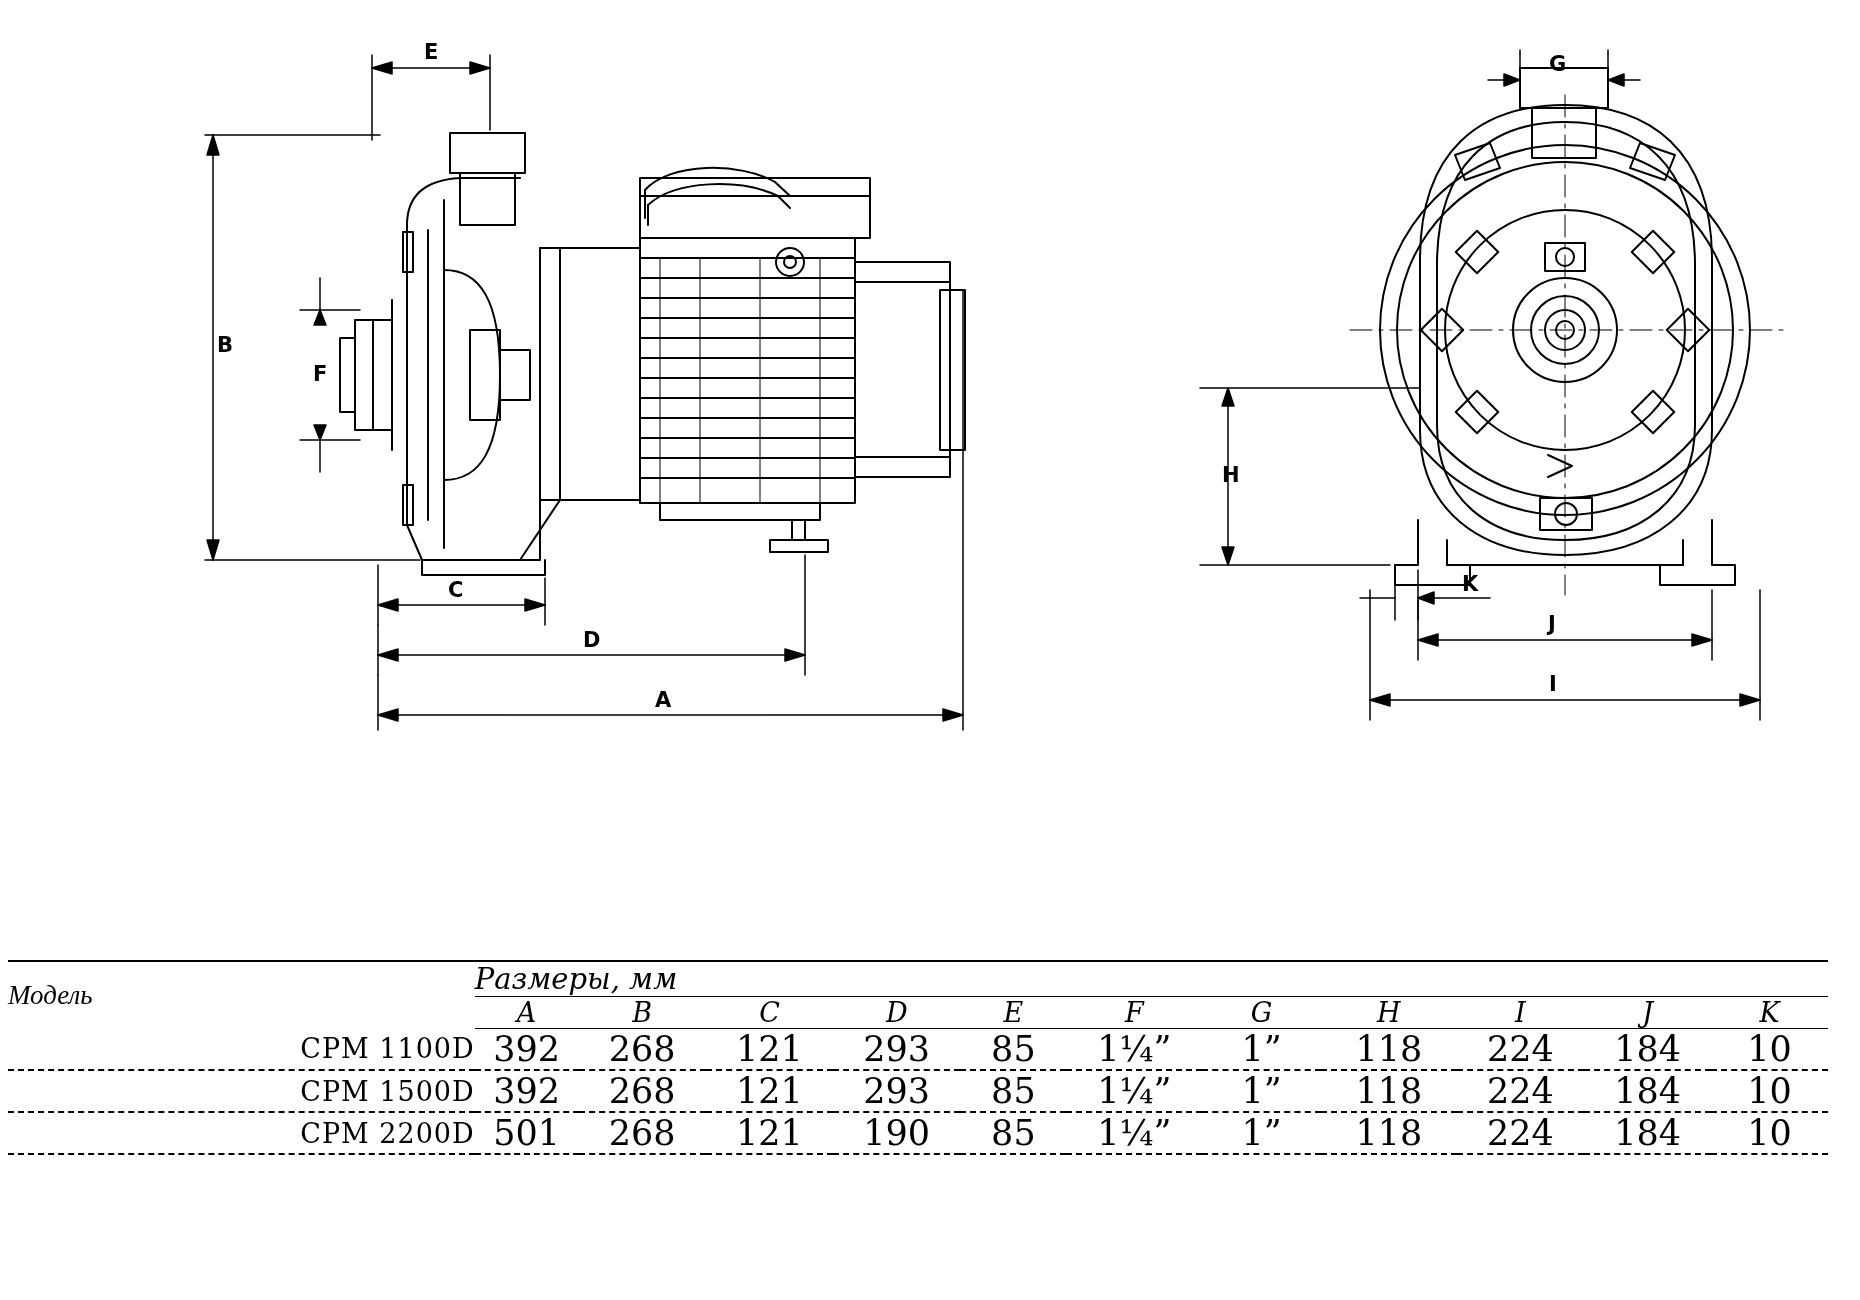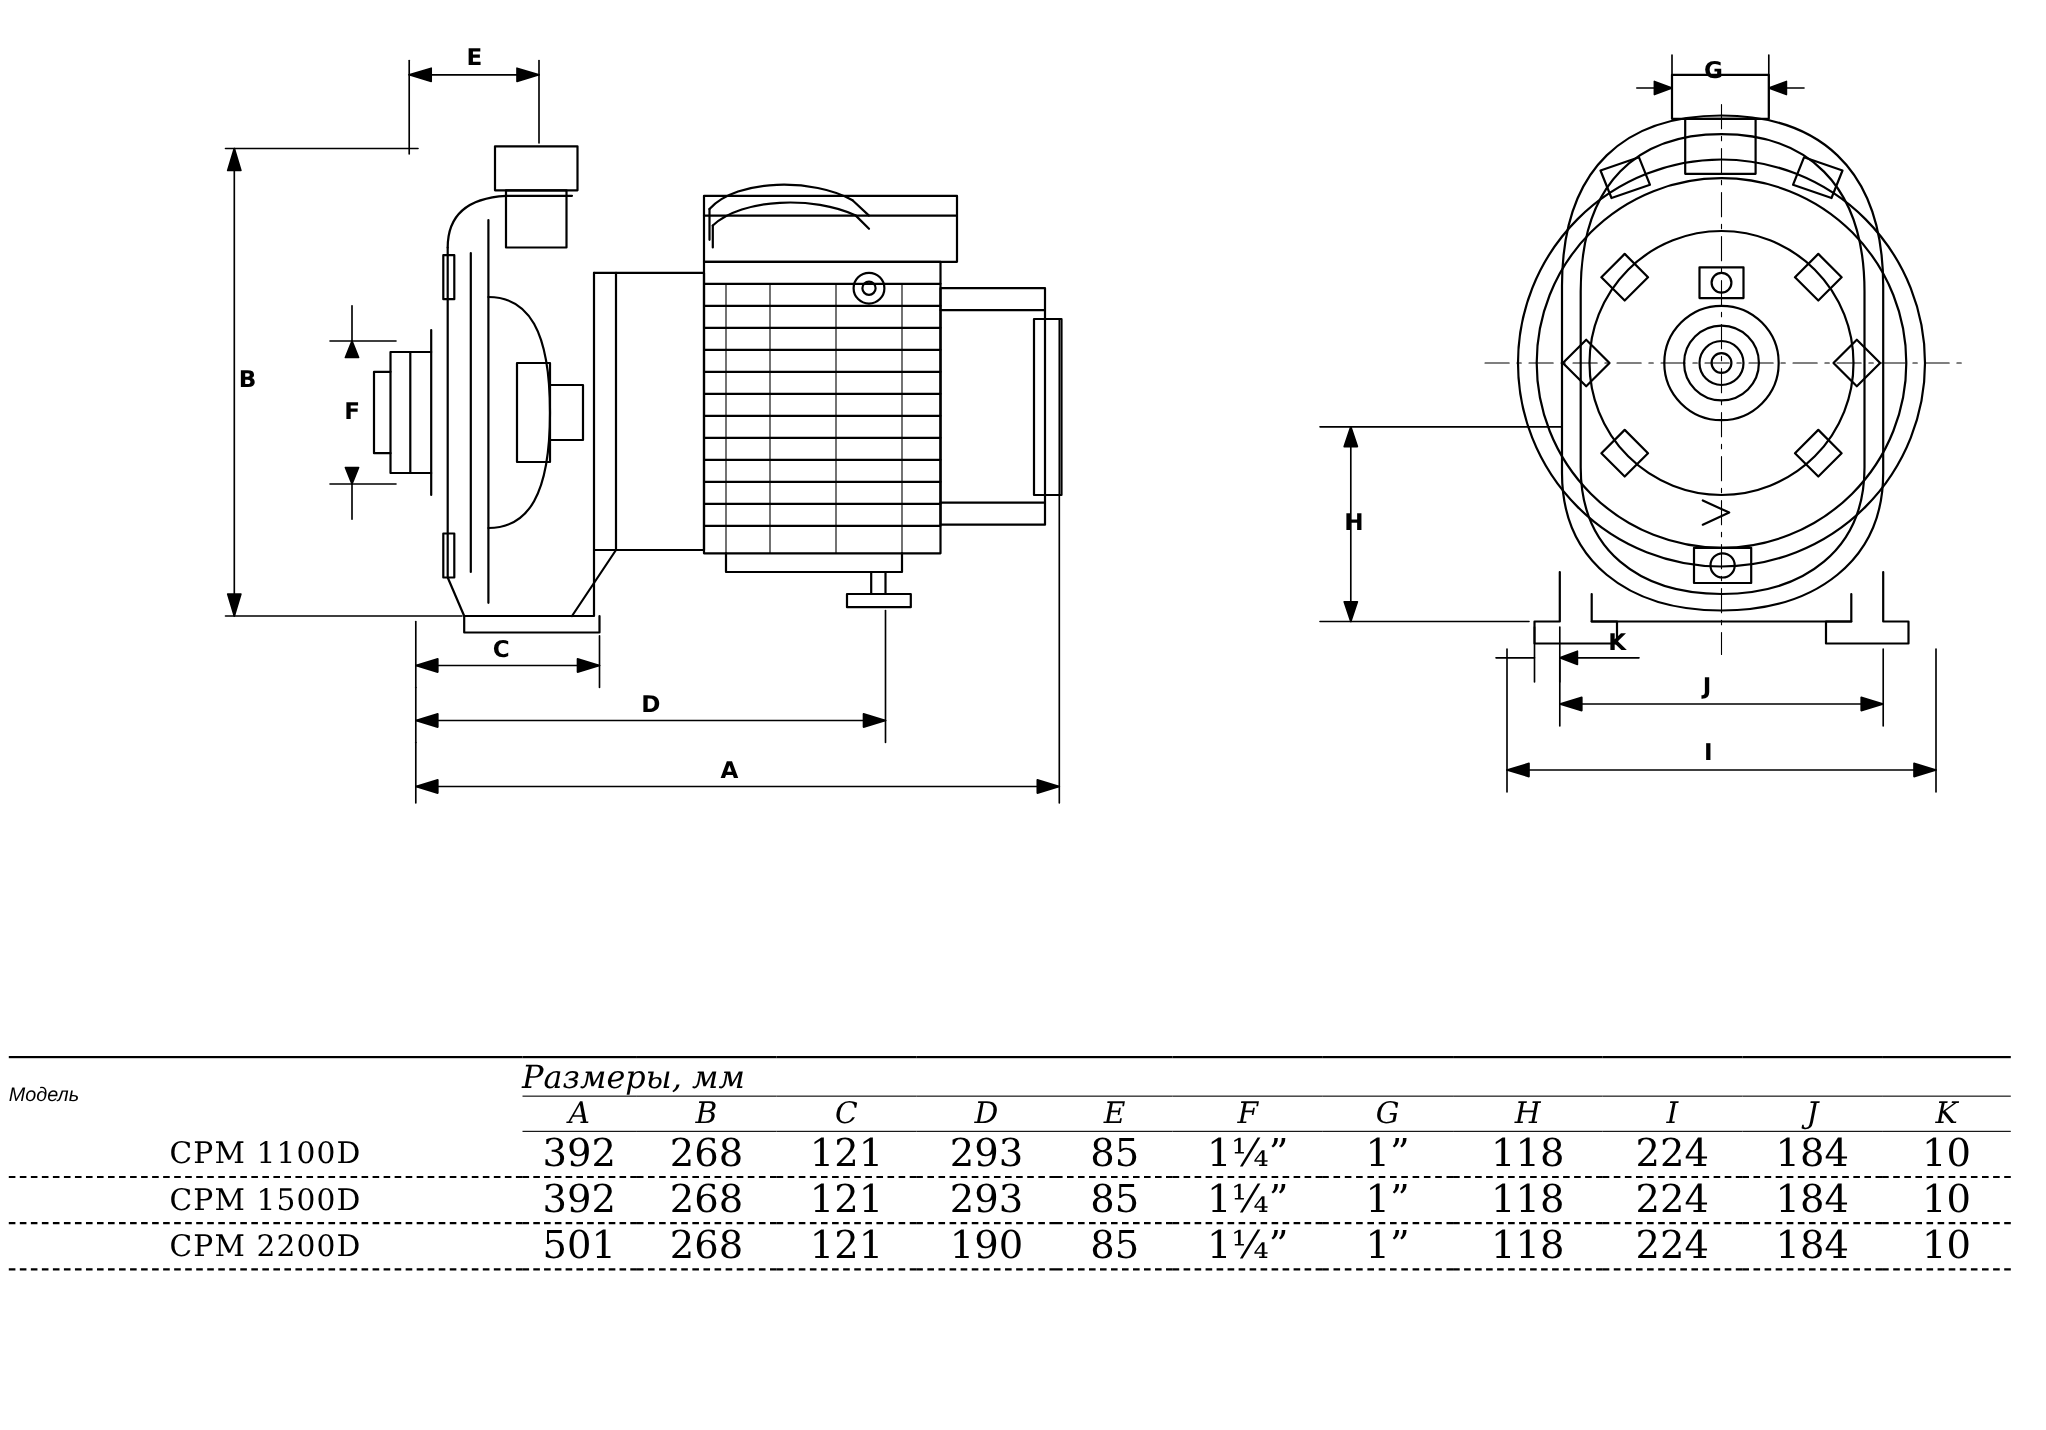--- a/index.html
+++ b/index.html
@@ -10,23 +10,23 @@
   .drawing{position:absolute;left:0;top:0;width:1860px;height:760px;}
   .dimlabel{position:absolute;font-family:"DejaVu Sans",sans-serif;font-weight:bold;font-size:21px;color:#000;}
   svg{display:block;}
 
   
   .table-wrap{position:absolute;left:0;top:960px;width:1860px;}
   table.dims{border-collapse:collapse;width:1820px;margin-left:8px;table-layout:fixed;}
   table.dims td,table.dims th{padding:0;margin:0;}
   .rule-top{border-top:2px solid #000;}
   .hdr-cell{font-family:"DejaVu Serif",serif;font-style:italic;font-size:29px;text-align:left;padding:10px 0 6px 0;}
-  .model-cell{font-family:Liberation Sans, sans-serif;font-style:italic;font-size:18px;text-align:left;padding-left:34px;vertical-align:middle;}
+  .model-cell{font-family:Liberation Serif, serif;font-style:italic;font-size:27px;text-align:left;padding-left:34px;vertical-align:middle;}
   .letter-cell{font-family:"DejaVu Serif",serif;font-style:italic;font-size:27px;text-align:center;padding:6px 0 10px 0;}
-  .data-model{font-family:"DejaVu Serif",serif;font-size:27px;text-align:center;padding:13px 0 13px 34px;letter-spacing:1px;}
+  .data-model{font-family:"DejaVu Serif",serif;font-size:27px;text-align:right;padding:13px 0 13px 34px;letter-spacing:1px;}
   .data-cell{font-family:"DejaVu Serif",serif;font-size:35px;text-align:center;padding:13px 0;}
   .dash-row td{border-bottom:2px dashed #000;}
   .thin-solid td{border-bottom:1.5px solid #000;}
   .spanhdr{border-bottom:1.5px solid #000;}
 </style>
 </head>
 <body>
 
 <div class="sheet">
 

